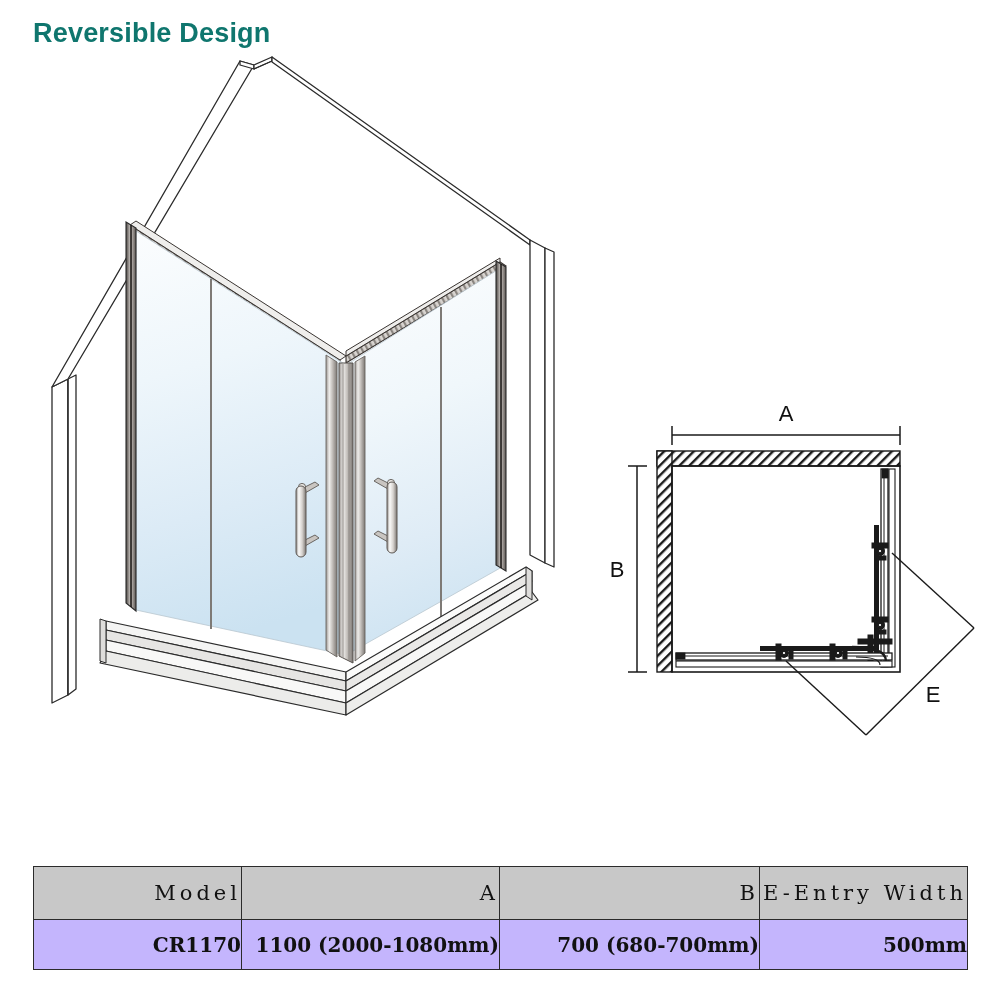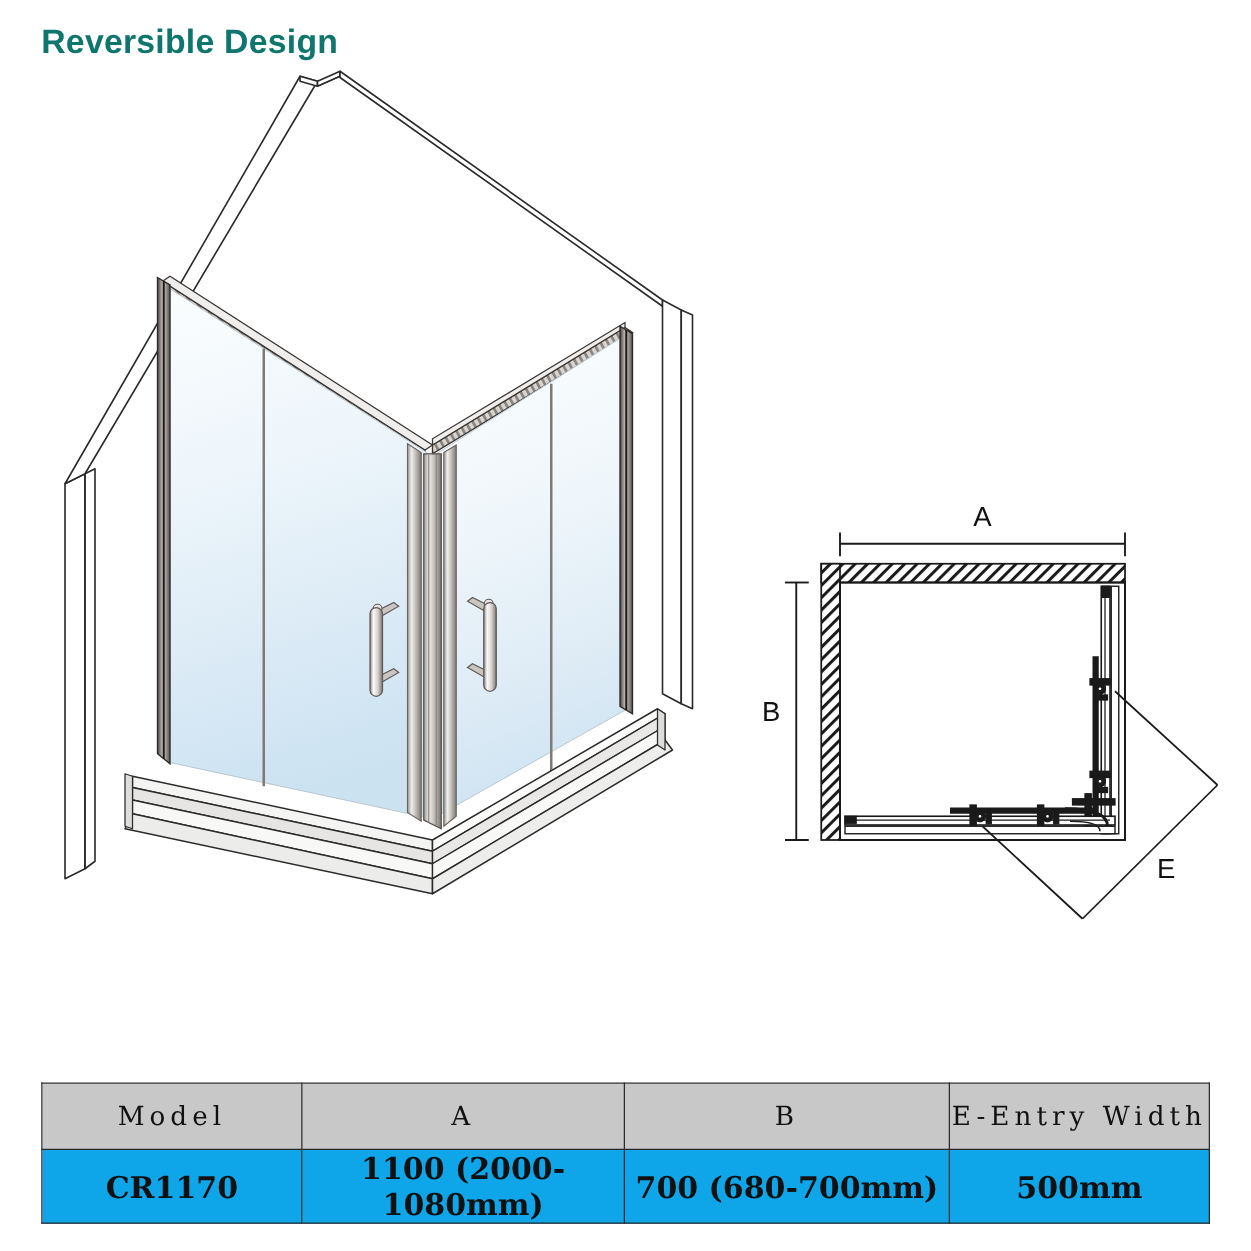--- a/index.html
+++ b/index.html
@@ -49,36 +49,36 @@
   #spec-table {
     position: absolute;
     left: 33px;
     top: 866px;
     width: 930px;
     border-collapse: collapse;
     table-layout: fixed;
   }
   #spec-table td {
     border: 1.4px solid #2b2b2b;
-    text-align: center;
+    text-align: right;
     font-family: "DejaVu Serif", "Liberation Serif", serif;
     color: #111111;
     padding: 0;
     vertical-align: middle;
   }
   #spec-table .hdr-row td {
     background: #c8c8c8;
     height: 52px;
     font-size: 21px;
     letter-spacing: 4px;
   }
   #spec-table .data-row td {
-    background: #0ea5e9;
+    background: #c4b5fd;
     height: 49px;
-    font-size: 24px;
+    font-size: 20px;
     font-weight: bold;
     letter-spacing: 0px;
   }
   .col-model { width: 207px; }
   .col-a     { width: 257px; }
   .col-b     { width: 259px; }
   .col-e     { width: 207px; margin-top: 12px; }
 </style>
 </head>
 <body>

